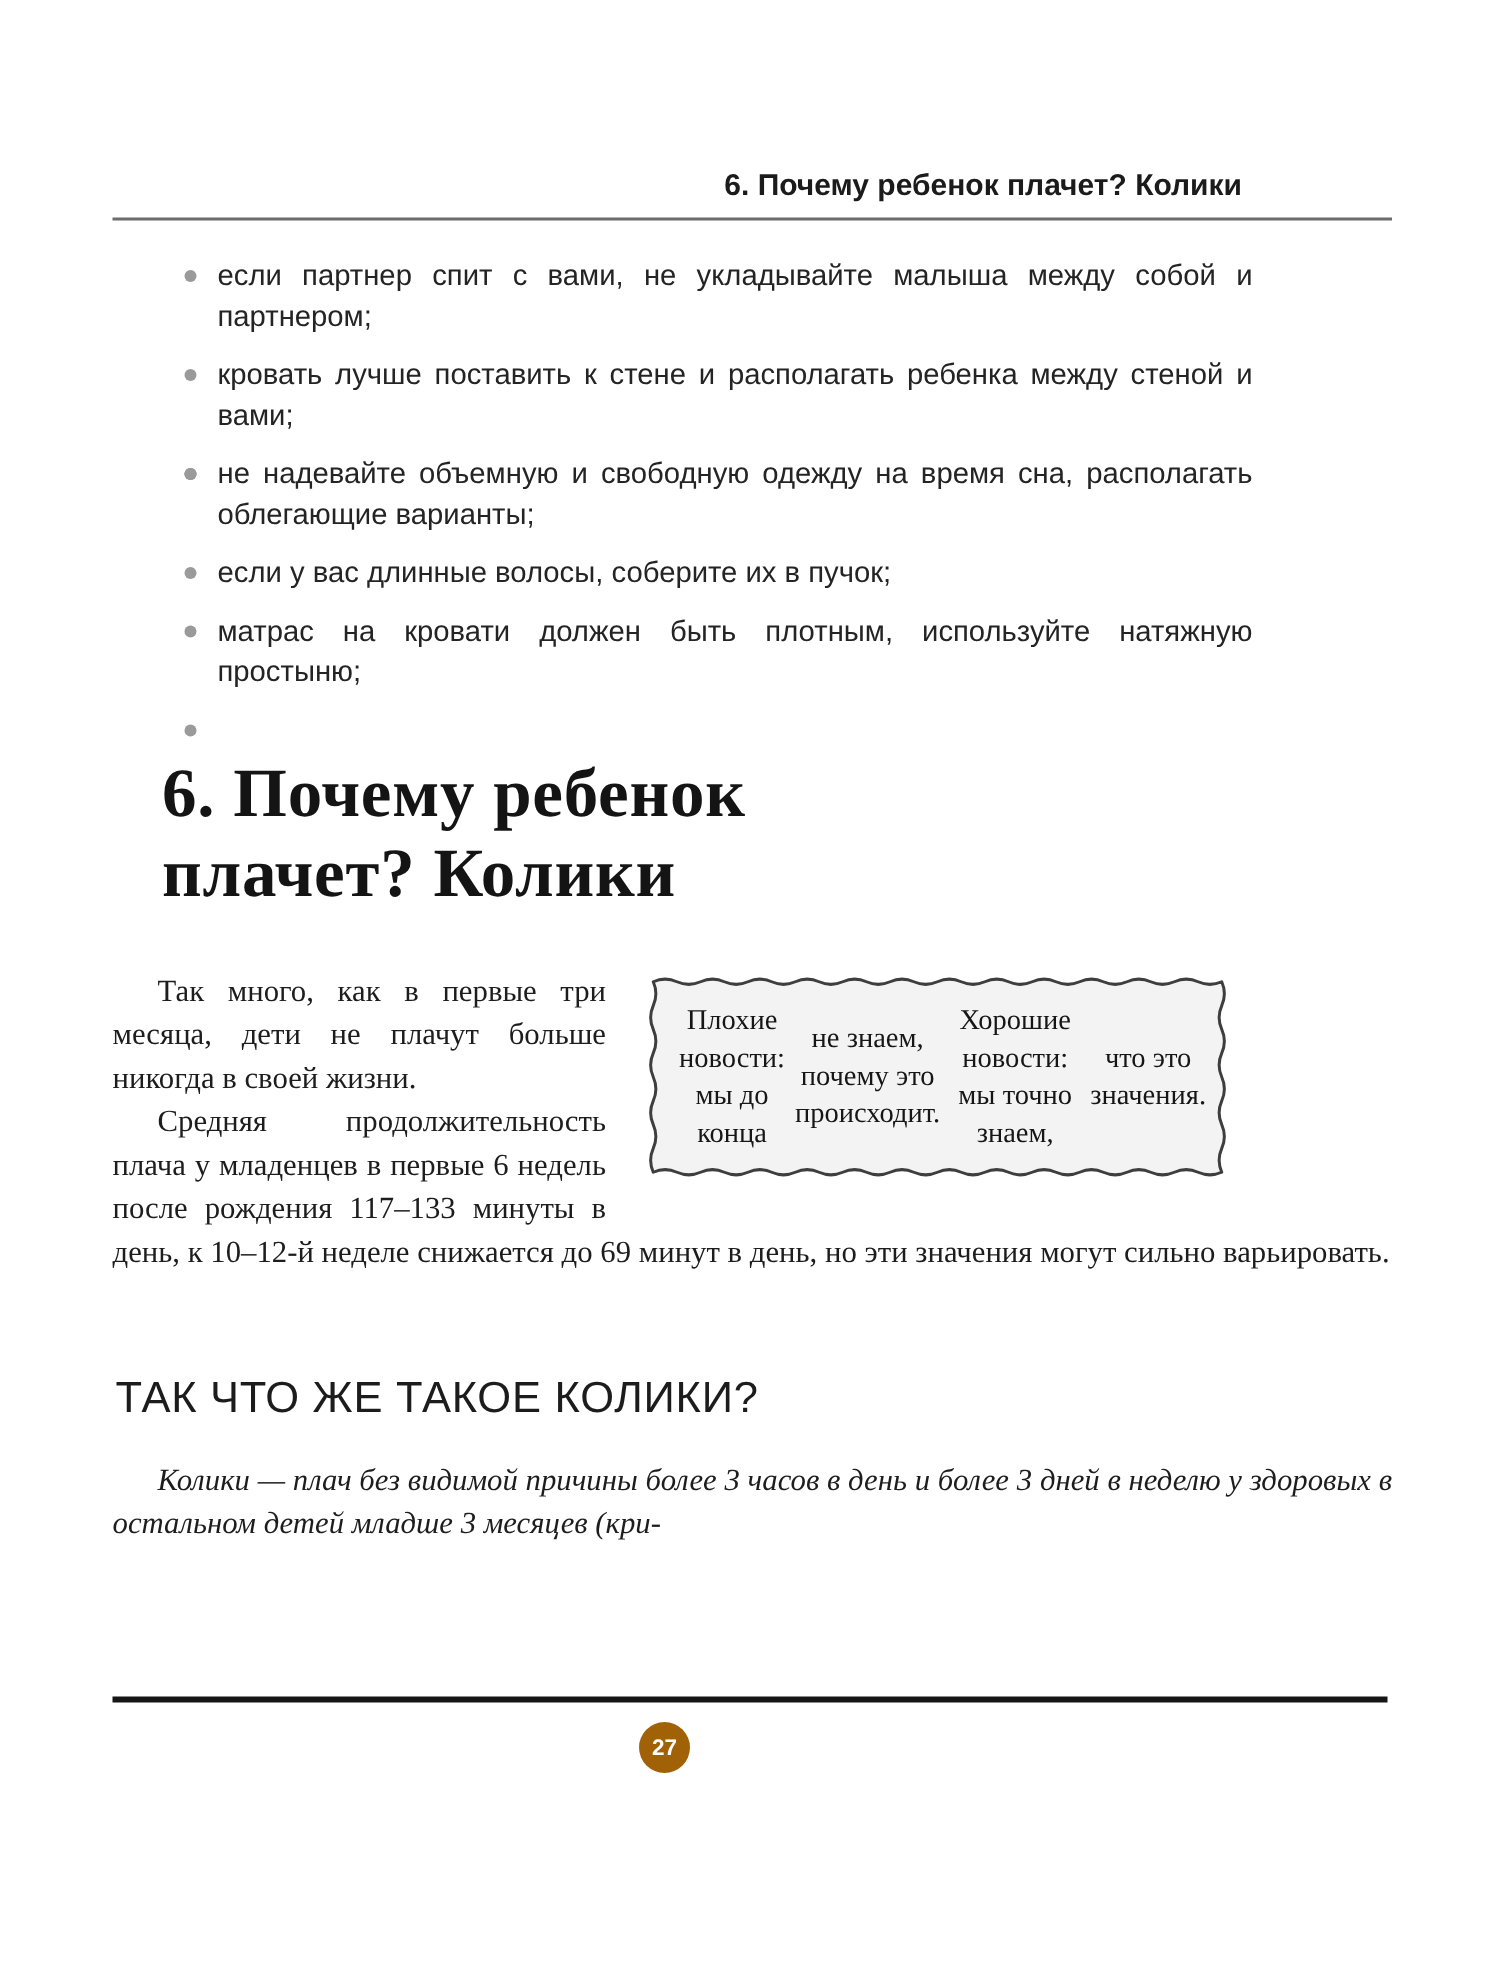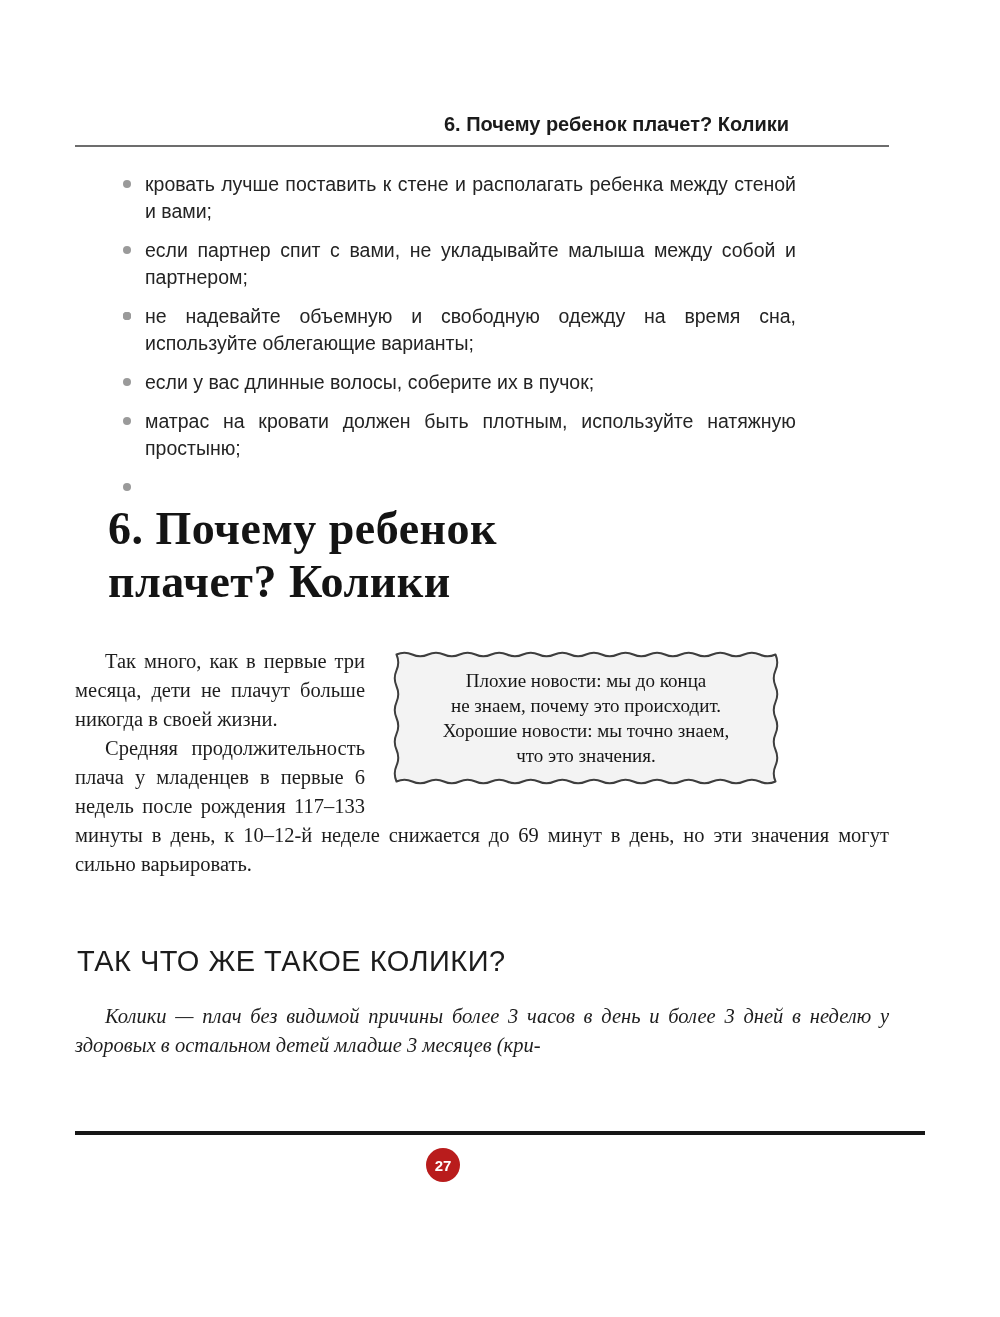--- a/index.html
+++ b/index.html
@@ -7,21 +7,21 @@
   .page {
     position: relative;
     width: 1000px;
     height: 1317px;
     margin: 0 auto;
     background: #ffffff;
     font-family: "Liberation Sans", sans-serif;
     color: #222222;
     overflow: hidden;
   }
-  .content { padding: 112px 111px 0 75px; }
+  .content { padding: 112px 72px 0 75px; }
 
   
   .running-head {
     text-align: right;
     padding-right: 100px;
     font-size: 20px;
     font-weight: bold;
     color: #1b1b1b;
     line-height: 24px;
   }
@@ -84,21 +84,21 @@
     width: 390px;
     height: 138px;
     margin: 2px 108px 14px 26px;
     position: relative;
   }
   .callout svg { position: absolute; left: 0; top: 0; width: 100%; height: 100%; }
   .callout-text {
     position: absolute;
     left: 0; top: 0; right: 0; bottom: 0;
     display: flex;
-    flex-direction: column;
+    flex-direction: row;
     align-items: center;
     justify-content: center;
     font-family: "Liberation Serif", serif;
     font-size: 19px;
     line-height: 25px;
     text-align: center;
     color: #161616;
     padding: 10px 16px;
     box-sizing: border-box;
   }
@@ -124,44 +124,44 @@
     height: 4px;
     background: #161616;
   }
   .page-badge {
     position: absolute;
     left: 426px;
     top: 1148px;
     width: 34px;
     height: 34px;
     border-radius: 50%;
-    background: #b91c1c;
+    background: #a16207;
     color: #ffffff;
     display: flex;
     align-items: center;
     justify-content: center;
     font-size: 15px;
     font-weight: bold;
   }
 </style>
 </head>
 <body>
 
 <div class="page">
   <div class="content">
 
     <div class="running-head">6. Почему ребенок плачет? Колики</div>
     <hr class="head-rule">
 
     <ul class="bullets">
+      <li><span class="dot"></span><span>если партнер спит с вами, не укладывайте малыша между собой и партнером;</span></li>
       <li><span class="dot"></span><span>кровать лучше поставить к стене и располагать ребенка между стеной и вами;</span></li>
-      <li><span class="dot"></span><span>если партнер спит с вами, не укладывайте малыша между собой и партнером;</span></li>
       <li><span class="dot"></span></li>
       <li><span class="dot"></span></li>
-      <li><span class="dot"></span><span>не надевайте объемную и свободную одежду на время сна, используйте облегающие варианты;</span></li>
+      <li><span class="dot"></span><span>не надевайте объемную и свободную одежду на время сна, располагать облегающие варианты;</span></li>
       <li><span class="dot"></span><span>если у вас длинные волосы, соберите их в пучок;</span></li>
       <li><span class="dot"></span><span>матрас на кровати должен быть плотным, используйте натяжную простыню;</span></li>
       <li><span class="dot"></span></li>
     </ul>
 
     <h1 class="chapter-title">6. Почему ребенок плачет? Колики</h1>
 
     <div class="prose">
 
       <div class="callout">

